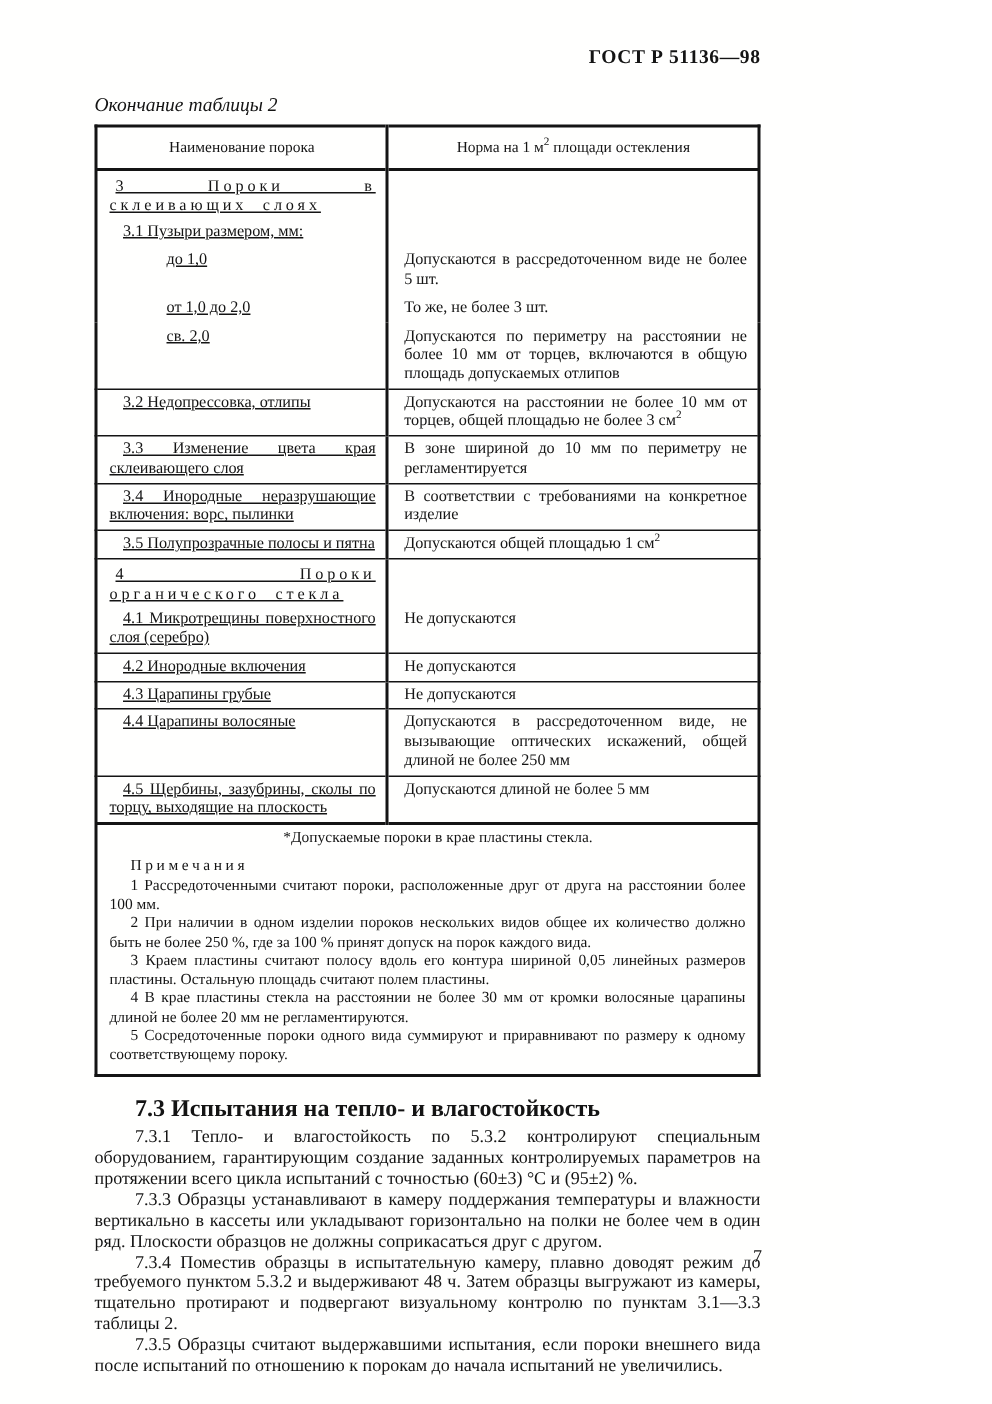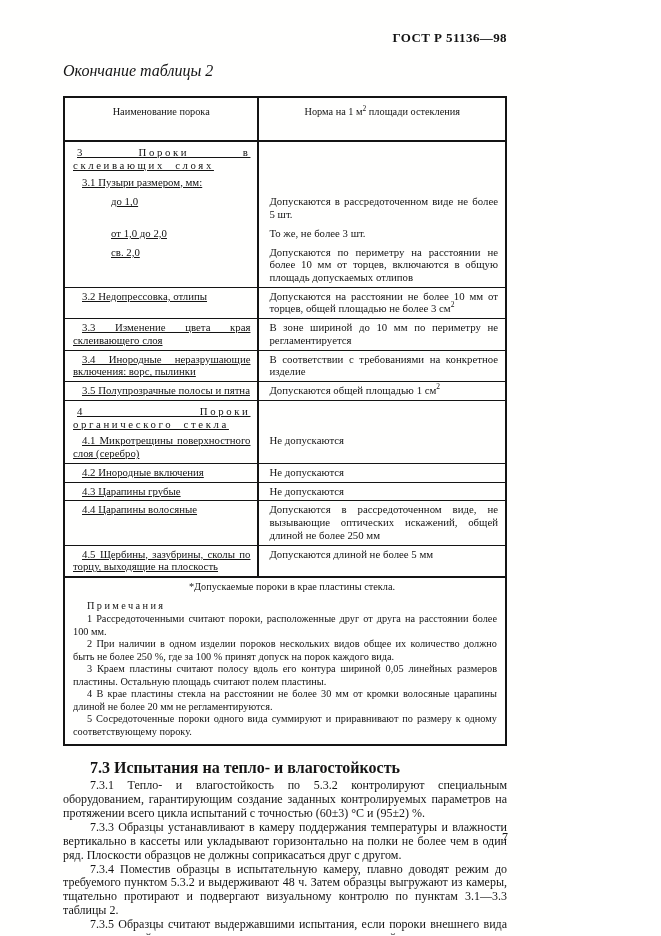--- a/index.html
+++ b/index.html
@@ -19,22 +19,22 @@
   }
   .doc-header {
     text-align: right;
     font-weight: bold;
     font-size: 13px;
     letter-spacing: 0.4px;
     margin-bottom: 16px;
   }
   .table-caption {
     font-style: italic;
-    font-size: 16px;
-    margin-bottom: 16px;
+    font-size: 13px;
+    margin-bottom: 5px;
   }
   table.defect-table {
     width: 100%;
     border-collapse: collapse;
     border: 2.5px solid #141414;
     table-layout: fixed;
     font-size: 10.8px;
     line-height: 1.18;
   }
   col.c1 { width: 44%; }
@@ -43,21 +43,21 @@
     vertical-align: top;
     padding: 2px 7px 3px 8px;
     border-top: none;
   }
   td.norm { border-left: 2px solid #141414; padding-left: 10px; text-align: justify; }
   tr.t1 > td { border-top: 1px solid #141414; }
   tr.t2 > td { border-top: 2px solid #141414; }
   td.hd {
     text-align: center;
     font-size: 10.3px;
-    padding: 8px 10px 22px 10px;
+    padding: 8px 10px 7px 10px;
     vertical-align: middle;
   }
   td.name { text-align: justify; text-indent: 9px; text-decoration: underline; }
   td.name.wrapcell { text-indent: 9px; }
   .spread { letter-spacing: 2.6px; word-spacing: 5px; }
   td.sec { text-indent: 4px; padding-top: 4px; padding-bottom: 2px; }
   td.sublabel { padding-left: 46px; text-indent: 0; text-align: left; }
   tr.subrow > td { padding-top: 3px; padding-bottom: 3px; }
   td.label31 { padding-bottom: 4px; }
   sup { font-size: 7.5px; vertical-align: super; line-height: 0; }

